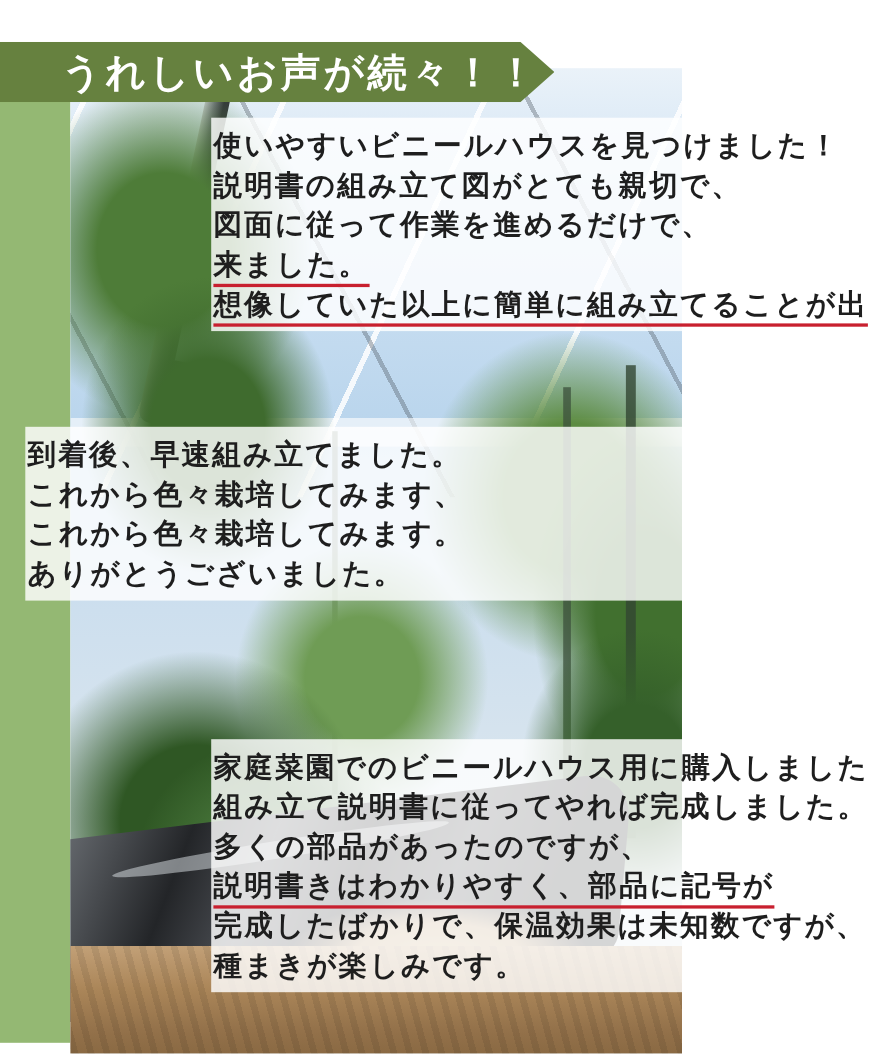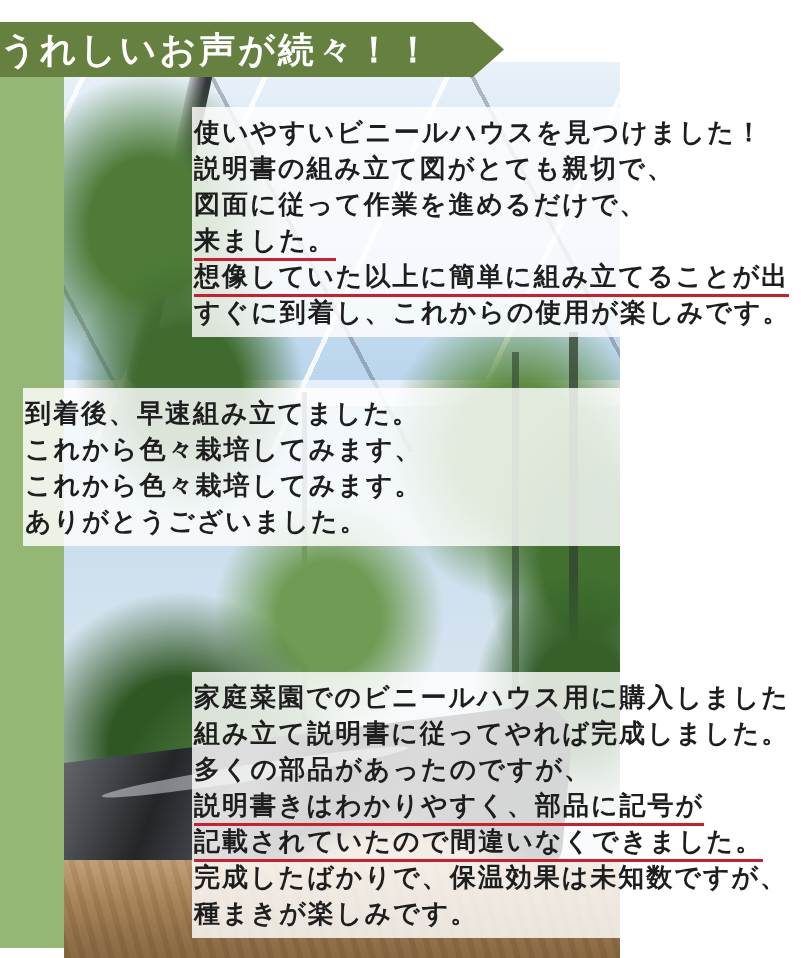--- a/index.html
+++ b/index.html
@@ -42,24 +42,24 @@
   .mulch-glint{left:36px;top:702px;width:310px;height:16px;border-radius:50%;
     background:rgba(222,227,232,.5);transform:rotate(-9deg);}
   .soil{left:-10px;top:798px;width:580px;height:110px;
     background:linear-gradient(180deg,#c2a077 0%,#ab8659 35%,#93714a 70%,#85653f 100%);}
   .soil::after{content:"";position:absolute;inset:0;
     background:repeating-linear-gradient(75deg,rgba(0,0,0,.08) 0 6px,rgba(0,0,0,0) 6px 14px);}
   .soil-mound{left:200px;top:755px;width:270px;height:100px;border-radius:50%;
     background:radial-gradient(closest-side,#cdb183 0%,#bb9a6e 55%,transparent 100%);}
   
   .banner{
-    position:absolute;left:0;top:22px;width:504px;height:55px;background:#66813f;z-index:5;
+    position:absolute;left:0;top:38px;width:504px;height:55px;background:#66813f;z-index:5;
     clip-path:polygon(0 0,calc(100% - 31px) 0,100% 50%,calc(100% - 31px) 100%,0 100%);
     color:#ffffff;font-size:36px;font-weight:bold;letter-spacing:3px;line-height:55px;
-    box-sizing:border-box;white-space:nowrap;
+    padding-left:56px;box-sizing:border-box;white-space:nowrap;
   }
   
   .review{
     position:absolute;z-index:4;background:rgba(255,255,255,.82);
     padding:7px 2px;box-sizing:border-box;
     color:#1e1e1e;font-size:26px;font-weight:600;letter-spacing:2px;line-height:36px;
   }
   .review p{margin:0;white-space:nowrap;}
   .review1{left:192px;top:107px;width:553px;}
   .review2{left:23px;top:388px;width:692px;}
@@ -99,33 +99,31 @@
   <div class="banner">
     <span>うれしいお声が続々！！</span>
   </div>
 
   <div class="review review1">
     <p><span>使いやすいビニールハウスを見つけました！</span></p>
     <p><span>説明書の組み立て図がとても親切で、</span></p>
     <p><span>図面に従って作業を進めるだけで、</span></p>
     <p><span class="u">来ました。</span></p>
     <p><span class="u">想像していた以上に簡単に組み立てることが出</span></p>
-    <p><span>すぐに到着し、これからの使用が楽しみです。</span></p>
   </div>
 
   <div class="review review2">
     <p><span>到着後、早速組み立てました。</span></p>
     <p><span>これから色々栽培してみます、</span></p>
     <p><span>これから色々栽培してみます。</span></p>
     <p><span>ありがとうございました。</span></p>
   </div>
 
   <div class="review review3">
     <p><span>家庭菜園でのビニールハウス用に購入しました</span></p>
     <p><span>組み立て説明書に従ってやれば完成しました。</span></p>
     <p><span>多くの部品があったのですが、</span></p>
     <p><span class="u">説明書きはわかりやすく、部品に記号が</span></p>
-    <p><span class="u">記載されていたので間違いなくできました。</span></p>
     <p><span>完成したばかりで、保温効果は未知数ですが、</span></p>
     <p><span>種まきが楽しみです。</span></p>
   </div>
 
 </div>
 
 </body></html>

